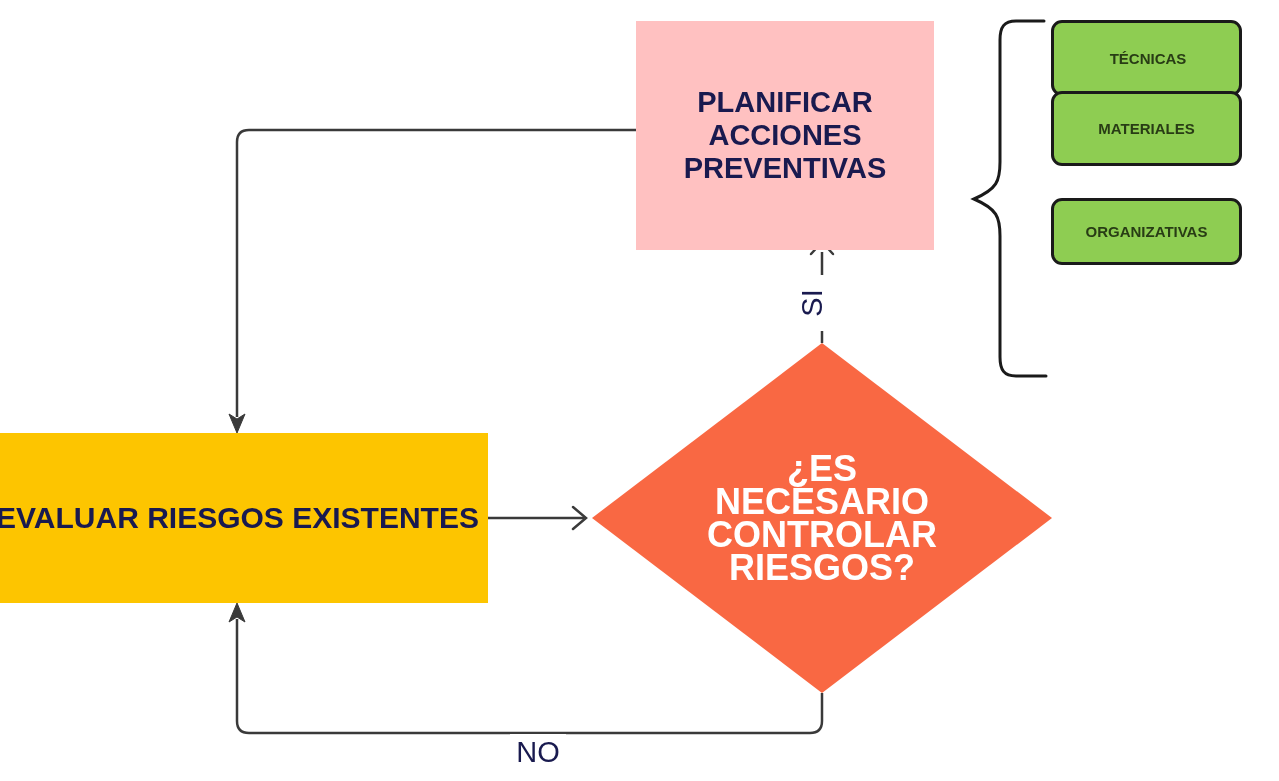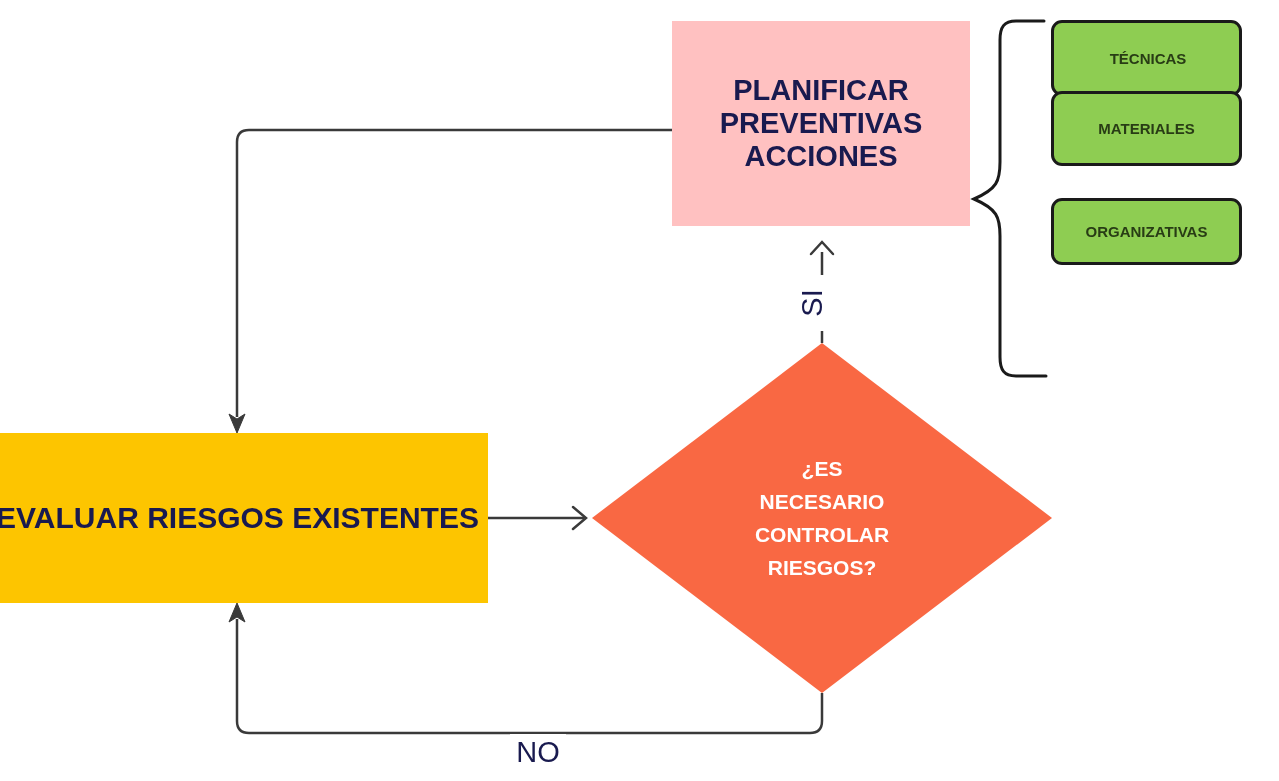--- a/index.html
+++ b/index.html
@@ -11,35 +11,35 @@
     font-family:"Liberation Sans", sans-serif;
   }
   .canvas svg.wires{position:absolute;left:0;top:0;}
   .node{
     position:absolute;
     display:flex;align-items:center;justify-content:center;
     text-align:center;
     box-sizing:border-box;
   }
   .node-plan{
-    left:672px;top:21px;width:298px;height:205px;
+    left:636px;top:21px;width:298px;height:229px;
     background:#ffc1c1;color:#191a4f;
     font-weight:bold;font-size:29px;line-height:33px;
   }
   .node-plan span{display:block;}
   .node-evaluate{
     left:-13px;top:433px;width:501px;height:170px;
     background:#fdc500;color:#191a4f;
     font-weight:bold;font-size:30px;white-space:nowrap;
   }
   .node-decision{
     left:592px;top:343px;width:460px;height:350px;
     background:#f96843;color:#ffffff;
     clip-path:polygon(50% 0,100% 50%,50% 100%,0 50%);
-    font-weight:bold;font-size:21px;line-height:33px;
+    font-weight:bold;font-size:36px;line-height:33px;
   }
   .node-decision span{display:block;}
   .lines span{display:block;}
   .cat{
     position:absolute;left:1051px;width:191px;
     background:#8ecd52;border:3px solid #1a1a1a;border-radius:11px;
     color:#283c15;font-weight:bold;font-size:15px;line-height:19px;
     display:flex;align-items:center;justify-content:center;text-align:center;
     box-sizing:border-box;padding:4px 14px;
   }
@@ -76,22 +76,22 @@
 
     <path d="M 1044 21 H 1016 C 1004 21 1000 27 1000 40 L 1000 162
              C 1000 181 997 189 974 199
              C 997 209 1000 217 1000 236 L 1000 357
              C 1000 370 1004 376 1016 376 H 1046" fill="none" stroke="#1a1a1a" stroke-width="3" stroke-linecap="round"></path>
   </svg>
 
   <div class="node node-plan lines">
     <div>
       <span>PLANIFICAR</span>
+      <span>ACCIONES</span>
       <span>PREVENTIVAS</span>
-      <span>ACCIONES</span>
     </div>
   </div>
 
   <div class="node node-evaluate">
     <span>EVALUAR RIESGOS EXISTENTES</span>
   </div>
 
   <div class="node node-decision lines">
     <div>
       <span>¿ES</span>

